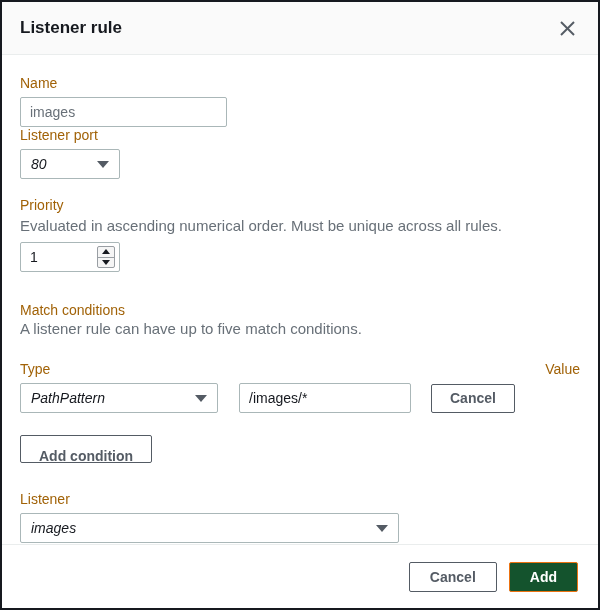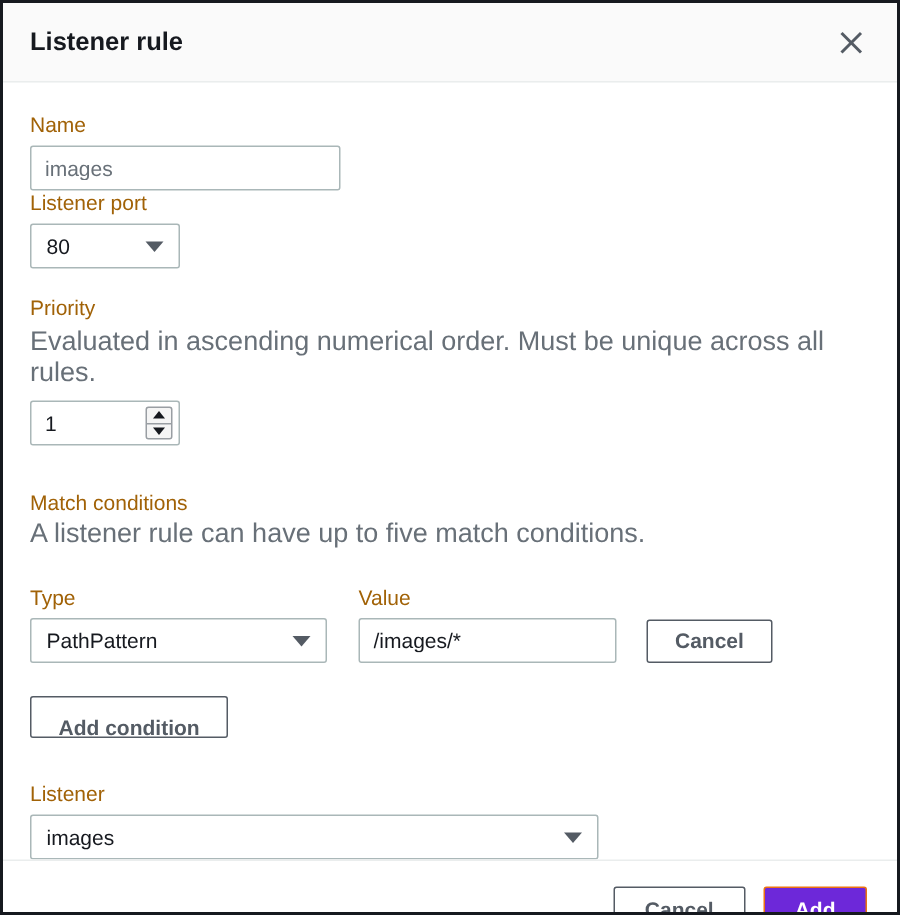--- a/index.html
+++ b/index.html
@@ -49,21 +49,21 @@
     flex: 1 1 auto;
     padding: 20px 18px 0 18px;
   }
   .field-label {
     font-size: 14px;
     color: #a16207;
     display: block;
     margin-bottom: 6px;
   }
   .field-desc {
-    font-size: 18px;
+    font-size: 15px;
     color: #687078;
     margin: -2px 0 8px 0;
   }
   .text-input {
     height: 30px;
     border: 1px solid #aab7b8;
     border-radius: 2px;
     font-family: "Liberation Sans", "DejaVu Sans", sans-serif;
     font-size: 14px;
     padding: 0 9px;
@@ -77,21 +77,21 @@
     height: 30px;
     border: 1px solid #aab7b8;
     border-radius: 2px;
     background: #fff;
     display: flex;
     align-items: center;
     justify-content: space-between;
     padding: 0 10px;
     cursor: pointer;
   }
-  .select .sel-value { font-size: 14px; color: #16191f; }
+  .select .sel-value { font-size: 14px; color: #16191f; font-style: italic; }
   .caret {
     width: 0; height: 0;
     border-left: 6px solid transparent;
     border-right: 6px solid transparent;
     border-top: 7px solid #545b64;
   }
   .port-select { width: 100px; }
   .process-select { width: 379px; }
   
   .spinbox {
@@ -135,21 +135,21 @@
     border-right: 4px solid transparent;
     border-top: 5px solid #16191f;
   }
   
   .sec-name { margin-top: 0; }
   .sec-port { }
   .sec-priority { margin-top: 18px; }
   .sec-match { margin-top: 30px; }
   .sec-process { margin-top: 26px; }
   
-  .cond-labels { display: flex; margin-top: 24px; }
+  .cond-labels { display: flex; margin-top: 24px; justify-content: space-between; }
   .cond-labels .type-col { width: 219px; }
   .cond-row { display: flex; align-items: center; margin-top: 0; }
   .type-select { width: 198px; margin-right: 21px; }
   .value-input { width: 172px; margin-right: 20px; }
   
   .btn {
     font-family: "Liberation Sans", "DejaVu Sans", sans-serif;
     font-size: 14px;
     font-weight: 700;
     border-radius: 2px;
@@ -159,21 +159,21 @@
   .btn-secondary {
     color: #545b64;
     border: 1px solid #545b64;
     height: 30px;
     padding: 0 20px;
   }
   .remove-btn { height: 29px; padding: 0 18px; }
   .add-cond-btn { margin-top: 22px; height: 28px; padding: 12px 18px; }
   .btn-primary {
     color: #fff;
-    background: #6d28d9;
+    background: #14532d;
     border: 1px solid #ec7211;
     height: 30px;
     padding: 0 20px;
   }
   
   .footer {
     flex: 0 0 auto;
     border-top: 1px solid #eaeded;
     height: 64px;
     display: flex;

